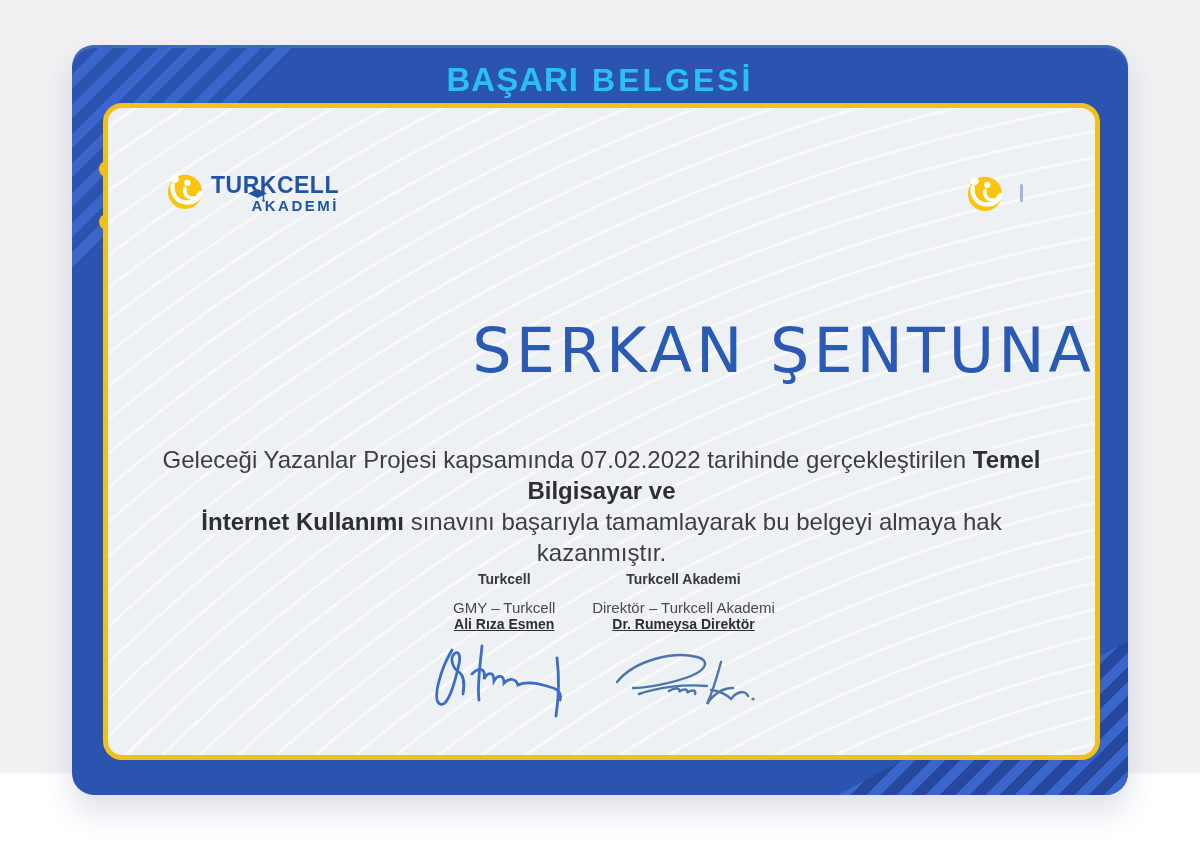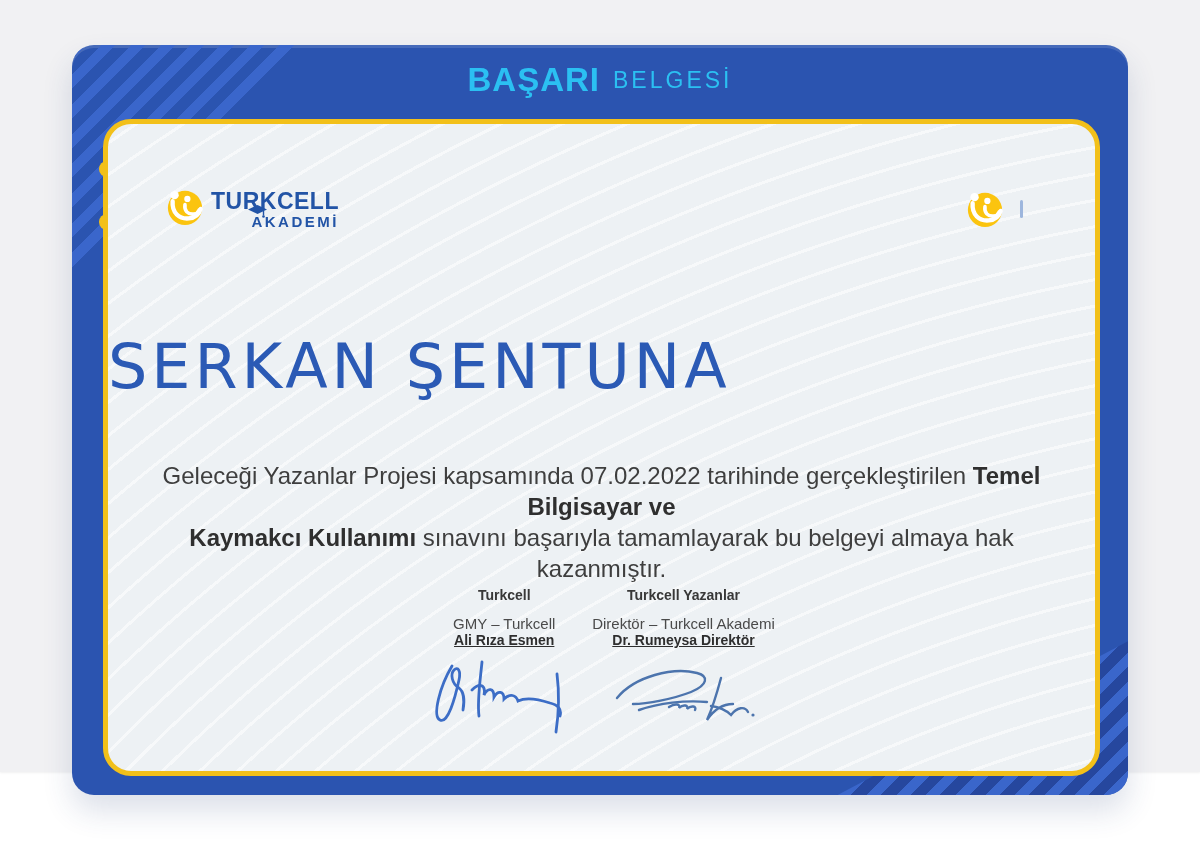--- a/index.html
+++ b/index.html
@@ -20,43 +20,43 @@
     box-shadow:inset 0 3px 0 rgba(255,255,255,0.13), 0 16px 30px rgba(40,60,120,0.16);}
   .stripes{position:absolute;inset:0;border-radius:inherit;pointer-events:none;}
   .stripes-tl{background:repeating-linear-gradient(135deg,var(--stripe-light) 0 10px,rgba(58,102,203,0) 10px 21px);
     clip-path:polygon(0 0,22% 0,0 31%);}
   .stripes-br{background:repeating-linear-gradient(135deg,var(--stripe-light) 0 10px,rgba(58,102,203,0) 10px 21px),
     linear-gradient(var(--stripe-dark),var(--stripe-dark));
     clip-path:polygon(72.5% 100%,100% 100%,100% 79.5%);}
   .card-header{position:absolute;left:0;top:0;right:0;height:70px;display:flex;
     align-items:center;justify-content:center;gap:13px;}
   .t-bold{font-size:33px;font-weight:800;letter-spacing:1px;color:var(--accent-cyan);}
-  .t-light{font-size:23px;font-weight:400;letter-spacing:3px;color:var(--accent-cyan);}
+  .t-light{font-size:32px;font-weight:700;letter-spacing:3px;color:var(--accent-cyan);}
   .dot{position:absolute;width:16px;height:16px;border-radius:50%;background:var(--gold);left:27px;}
   .dot-1{top:116px;} .dot-2{top:169px;}
   
-  .cert{position:absolute;left:31px;top:74px;width:997px;height:657px;border:5px solid var(--gold);
-    border-radius:28px;background-color:var(--cert-bg);
+  .cert{position:absolute;left:31px;top:58px;width:997px;height:657px;border:5px solid var(--gold);
+    border-radius:19px;background-color:var(--cert-bg);
     background-image:repeating-radial-gradient(circle at 135% 300%,
       rgba(255,255,255,0) 0 23px, rgba(255,255,255,0.55) 23px 26px);}
   
   .logos{position:absolute;left:58px;right:58px;top:60px;height:50px;display:flex;
     justify-content:space-between;align-items:center;}
   .logo-left{display:flex;align-items:flex-start;}
   .swoosh{width:38px;height:38px;flex:0 0 auto;}
   .tk-text{display:flex;flex-direction:column;align-items:flex-end;margin-left:7px;margin-top:2px;}
   .tk-1{font-size:23px;font-weight:800;color:var(--logo-blue);letter-spacing:0.5px;line-height:22px;}
   .tk-2-wrap{position:relative;display:inline-block;margin-top:1px;}
   .tk-2{font-size:15px;font-weight:800;color:var(--logo-blue);letter-spacing:2.5px;line-height:16px;}
   .cap-icon{position:absolute;left:-3px;top:-8px;}
   .logo-right{display:flex;align-items:center;}
   .gy-divider{width:3px;height:18px;border-radius:2px;background:#9DB6DD;margin:0 14px 0 16px;}
   .gy-text{font-size:28px;font-weight:400;color:var(--logo-blue);letter-spacing:0.3px;}
   
-  .name{position:absolute;left:0;right:0;top:206px;text-align:left;
+  .name{position:absolute;left:0;right:0;top:206px;text-align:right;
     font-family:"DejaVu Sans",sans-serif;font-size:62px;font-weight:400;
     letter-spacing:4px;color:var(--name-blue);white-space:nowrap;}
   
   .body-text{position:absolute;left:45px;right:45px;top:336px;text-align:center;
     font-size:24px;line-height:31px;color:var(--body-ink);}
   .body-text b{color:#2F2F2F;}
   
   .sigs{position:absolute;left:0;right:0;top:464px;display:flex;justify-content:center;
     gap:12px;text-align:center;}
   .sig-org{font-size:14px;font-weight:700;color:var(--heading-ink);line-height:14px;}
@@ -117,39 +117,39 @@
             <circle cx="22.5" cy="11.5" r="3.3" fill="#fff"></circle>
           </svg>
           <span class="gy-divider"></span>
         </div>
       </div>
 
       <div class="name">SERKAN ŞENTUNA</div>
 
       <p class="body-text">
         <span>Geleceği Yazanlar Projesi kapsamında </span><span>07.02.2022</span><span> tarihinde gerçekleştirilen </span><b>Temel Bilgisayar ve</b><br>
-        <b>Kaymakcı Kullanımı</b><span> sınavını başarıyla tamamlayarak bu belgeyi almaya hak kazanmıştır.</span>
+        <b>İnternet Kullanımı</b><span> sınavını başarıyla tamamlayarak bu belgeyi almaya hak kazanmıştır.</span>
       </p>
 
       <div class="sigs">
         <div class="sig-col">
           <div class="sig-org">Turkcell</div>
           <div class="sig-role">GMY – Turkcell</div>
           <div class="sig-name">Ali Rıza Esmen</div>
           <svg class="sig-img sig-img-1" width="152" height="82" viewBox="0 0 152 82">
             <g fill="none" stroke="var(--signature-blue)" stroke-width="2.8" stroke-linecap="round">
               <path d="M24 12 C 12 32 4 62 12 66 C 20 70 27 44 31 26 C 33 17 30 12 26 16 C 22 20 24 30 31 34 C 35 37 37 45 35 56"></path>
               <path d="M54 8 C 52 28 49 48 51 62"></path>
               <path d="M44 36 C 52 28 58 31 56 41 C 60 33 66 34 66 43 C 70 36 76 37 76 45 C 82 39 88 41 90 47 C 98 43 110 45 122 49 C 130 51 134 55 132 62"></path>
               <path d="M129 20 C 131 36 131 58 128 78"></path>
             </g>
           </svg>
         </div>
         <div class="sig-col">
-          <div class="sig-org">Turkcell Yazanlar</div>
+          <div class="sig-org">Turkcell Akademi</div>
           <div class="sig-role">Direktör – Turkcell Akademi</div>
           <div class="sig-name">Dr. Rumeysa Direktör</div>
           <svg class="sig-img sig-img-2" width="145" height="66" viewBox="0 0 145 66">
             <g fill="none" stroke="var(--signature-steel)" stroke-width="2.4" stroke-linecap="round">
               <path d="M6 36 C 24 14 62 5 86 11 C 98 14 97 23 80 30 C 62 37 36 42 22 42"></path>
               <path d="M28 48 C 48 41 74 38 96 40"></path>
               <path d="M58 45 C 64 41 70 42 68 46 C 72 42 78 43 76 47 C 80 43 86 44 84 48"></path>
               <path d="M110 16 C 106 31 101 47 96 58 C 104 46 114 42 122 42"></path>
               <path d="M100 44 C 108 45 116 49 120 53 C 126 45 134 44 137 50"></path>
               <circle cx="142" cy="53" r="1.6" fill="var(--signature-steel)" stroke="none"></circle>

